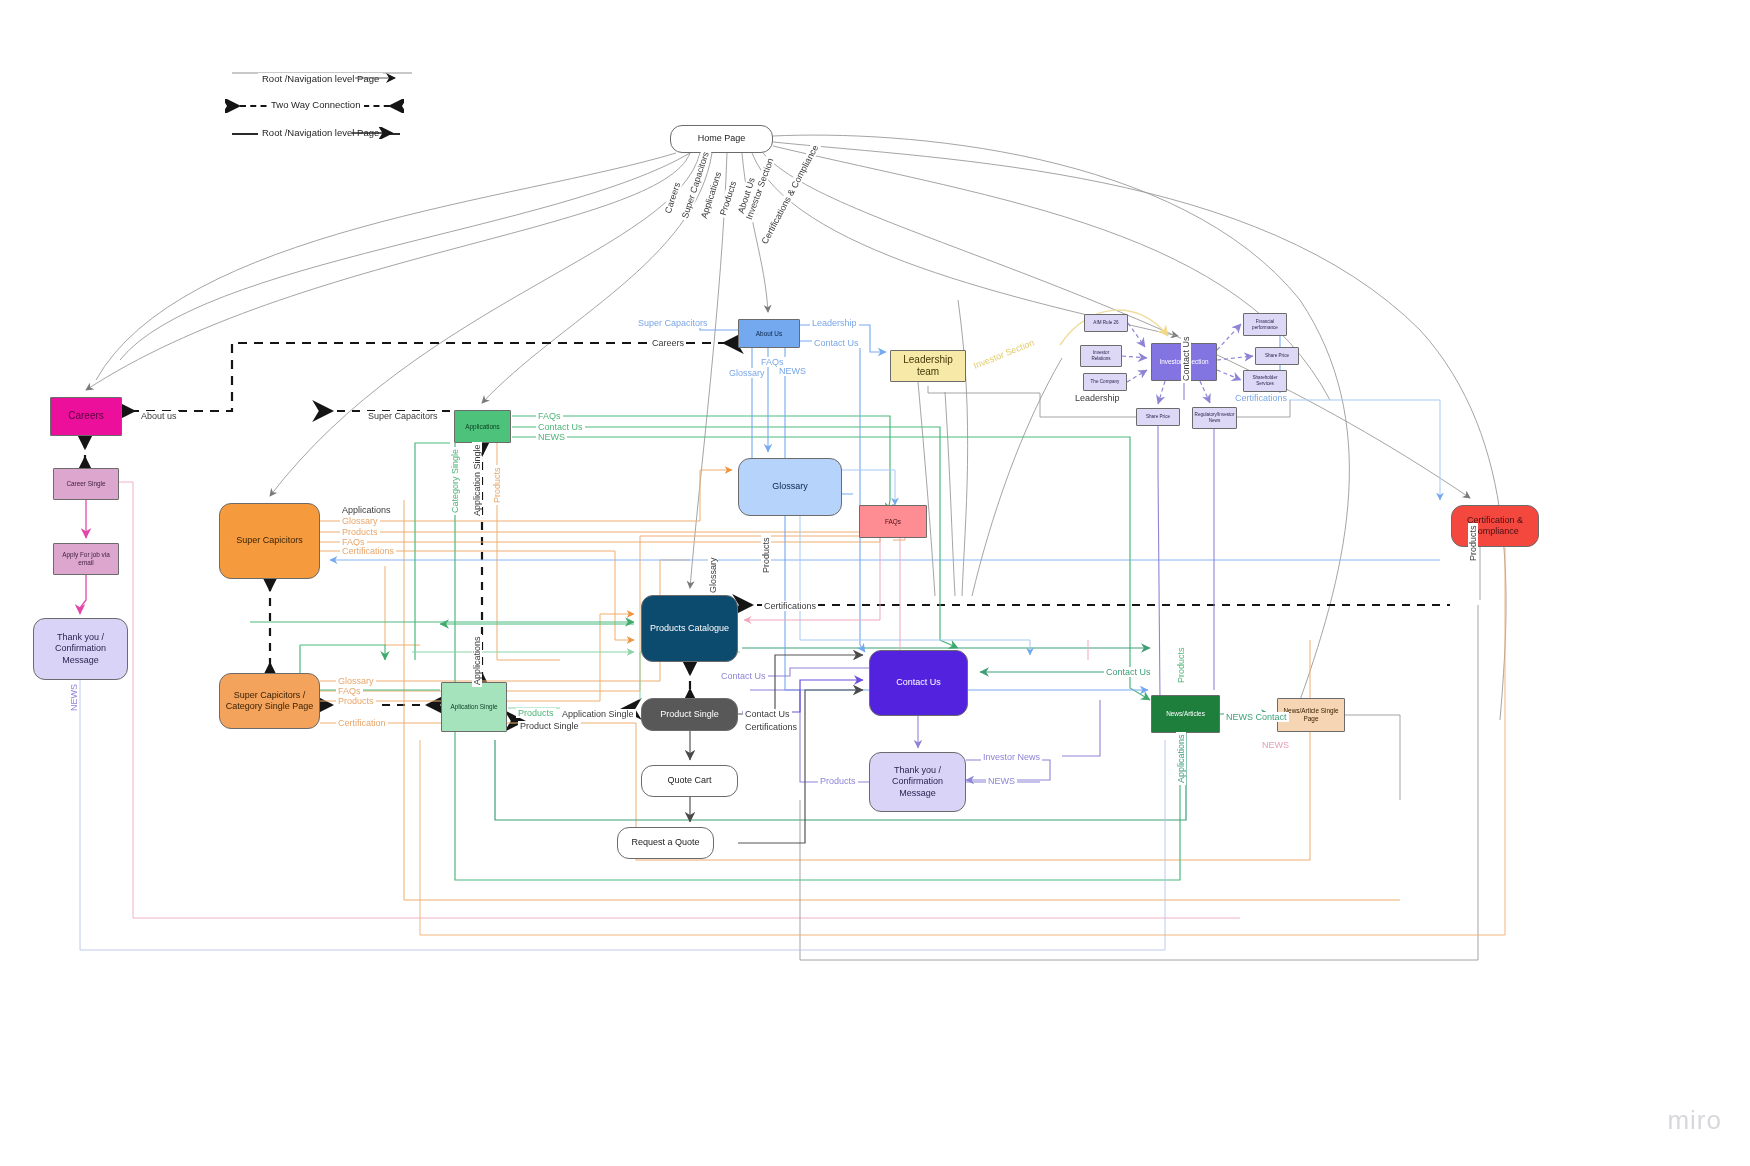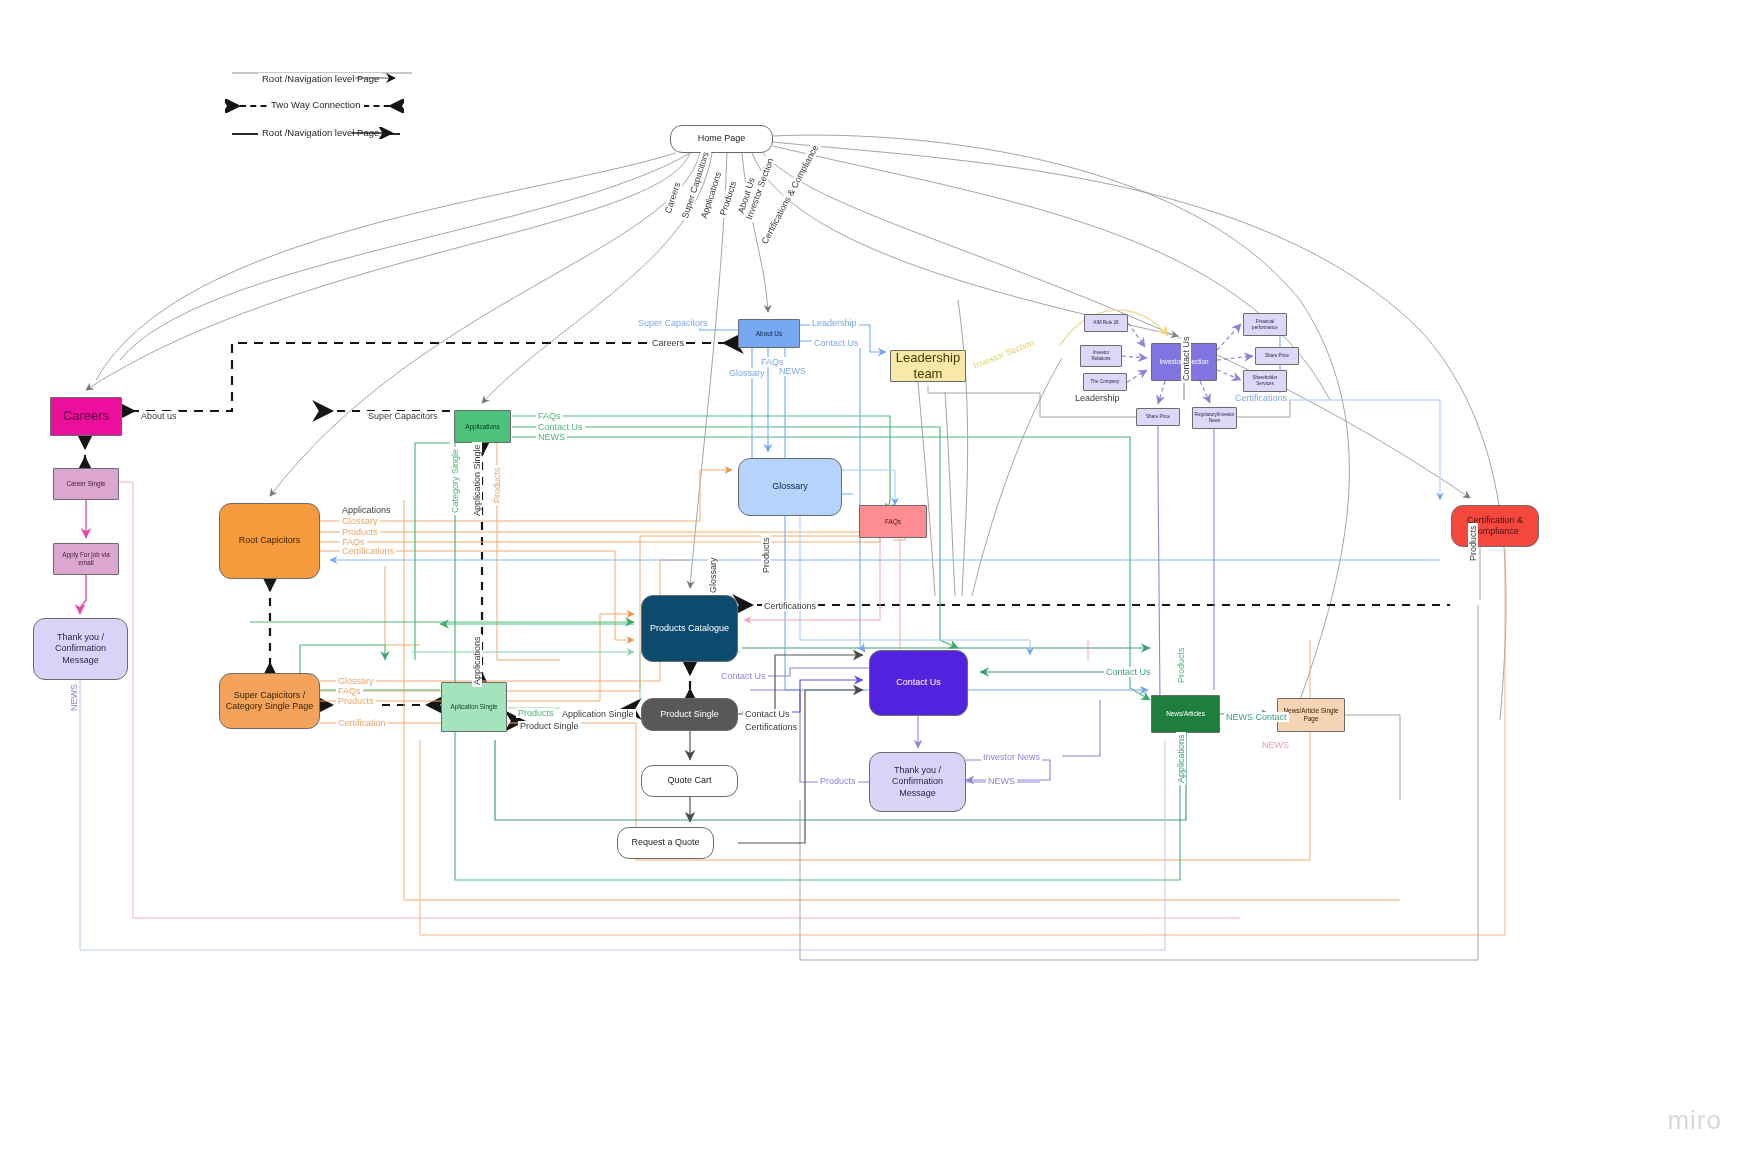--- a/index.html
+++ b/index.html
@@ -13,21 +13,21 @@
     background: #ffffff;
     overflow: hidden;
   }
   #wires { position:absolute; left:0; top:0; width:1750px; height:1166px; pointer-events:none; }
 
   .node {
     position: absolute;
     border: 1.4px solid #6b6b6b;
     display: flex; align-items: center; justify-content: center;
     text-align: center;
-    font-size: 13px;
+    font-size: 10px;
     line-height: 1.25;
     color: #1a1a1a;
     padding: 2px 4px;
     border-radius: 1px;
     z-index: 3;
   }
   .node.big { font-size: 9px; border-radius: 12px; }
 
   .legend { position:absolute; z-index:4; font-size:9.5px; color:#1f1f1f; white-space:nowrap; }
 
@@ -327,21 +327,21 @@
       <div class="node" style="left: 53px; top: 468px; width: 66px; height: 32px; background: rgb(221, 166, 207); color: rgb(60, 31, 56); font-size: 6.4px;">
         <span>Career Single</span>
       </div>
       <div class="node" style="left: 53px; top: 543px; width: 66px; height: 32px; background: rgb(221, 166, 207); color: rgb(60, 31, 56); font-size: 6.4px;">
         <span>Apply For job via email</span>
       </div>
       <div class="node big" style="left: 33px; top: 618px; width: 95px; height: 62px; background: rgb(217, 211, 248); color: rgb(43, 37, 80);">
         <span>Thank you / Confirmation Message</span>
       </div>
       <div class="node big" style="left: 219px; top: 503px; width: 101px; height: 76px; background: rgb(245, 155, 62); color: rgb(58, 34, 6);">
-        <span>Root Capicitors</span>
+        <span>Super Capicitors</span>
       </div>
       <div class="node big" style="left: 219px; top: 673px; width: 101px; height: 56px; background: rgb(243, 163, 92); color: rgb(58, 34, 6);">
         <span>Super Capicitors / Category Single Page</span>
       </div>
       <div class="node" style="left: 454px; top: 410px; width: 57px; height: 33px; background: rgb(76, 194, 122); color: rgb(13, 61, 34); font-size: 6.4px;">
         <span>Applications</span>
       </div>
       <div class="node" style="left: 441px; top: 682px; width: 66px; height: 50px; background: rgb(164, 227, 187); color: rgb(17, 65, 42); font-size: 6.4px;">
         <span>Aplication Single</span>
       </div>

